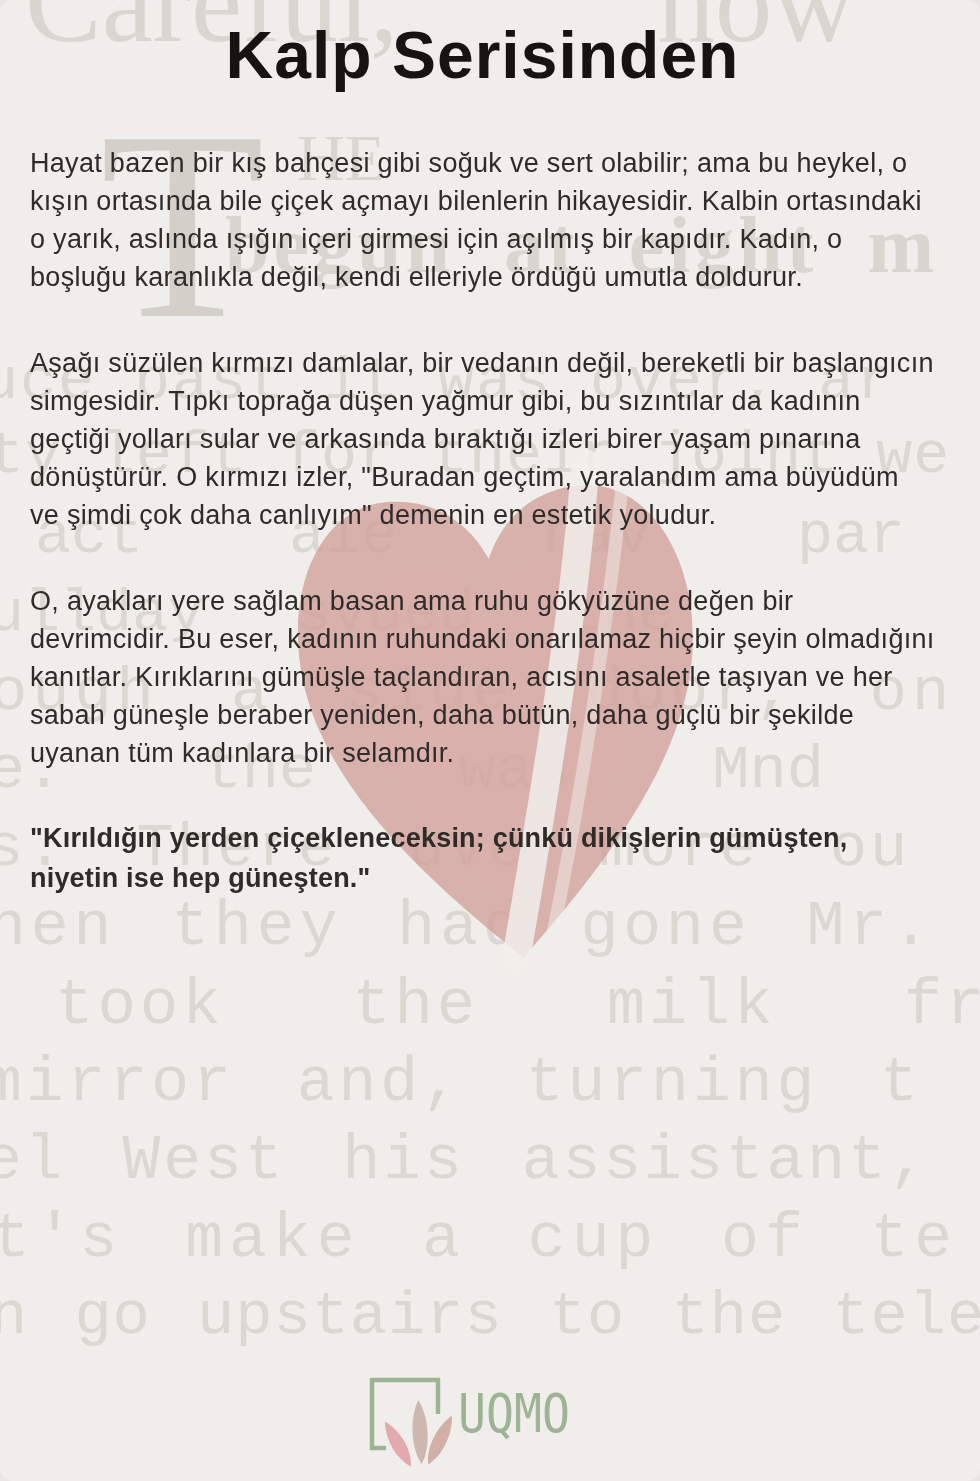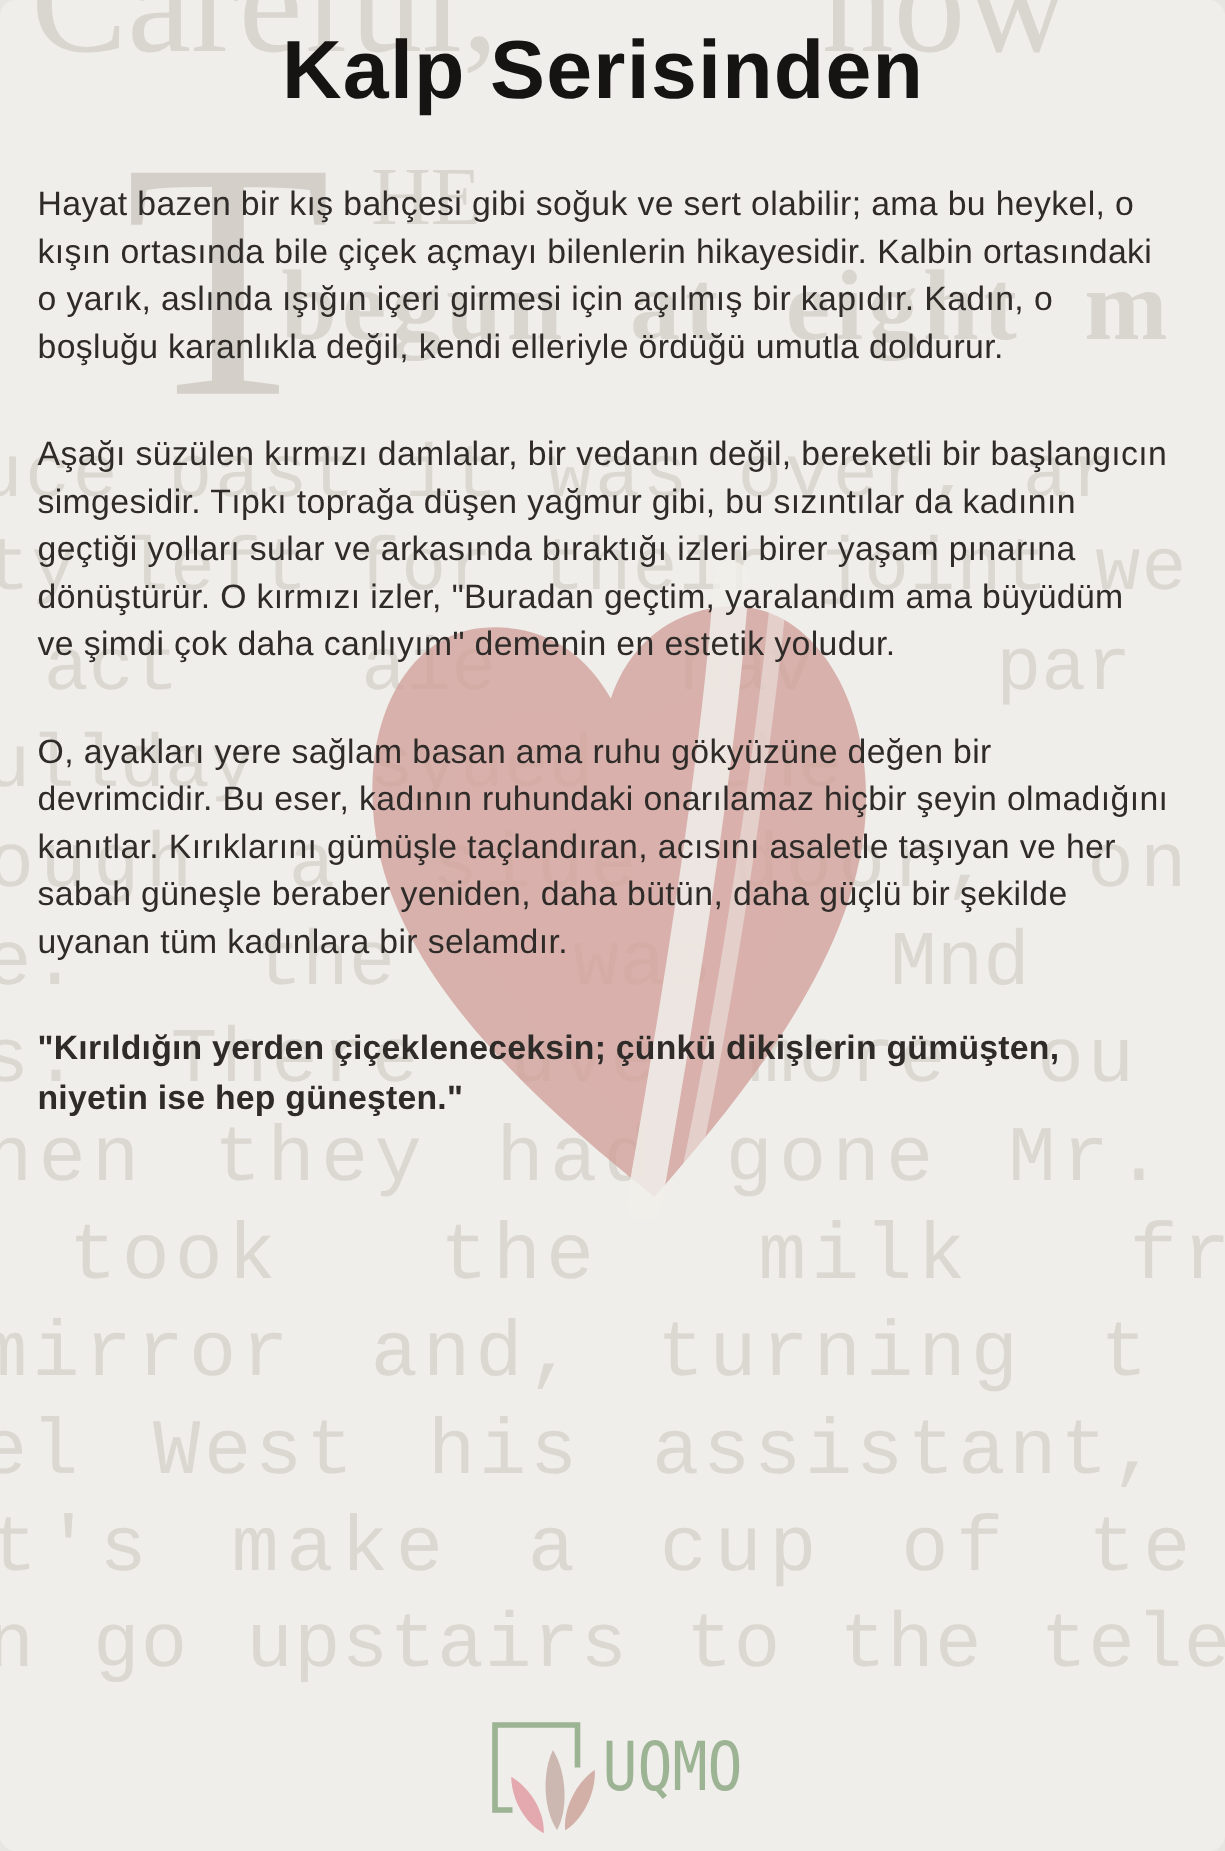--- a/index.html
+++ b/index.html
@@ -38,21 +38,21 @@
     font-weight:800; letter-spacing:1px;
     color:var(--title-text,#161413);
   }
   .subtitle { margin:70px 0 0 0; font-size:27px; line-height:38px; letter-spacing:0.4px; }
   .article { margin:0; }
   .body-par { margin:49px 0 0 0; font-size:27px; line-height:38px; letter-spacing:0.3px; }
   .body-par + .body-par { margin-top:48px; }
   .quote { margin:46px 0 0 0; font-size:27px; line-height:40px; letter-spacing:0.2px; font-weight:bold; }
 
   
-  .logo { position:absolute; left:392px; top:1368px; width:230px; height:104px; z-index:2; }
+  .logo { position:absolute; left:368px; top:1368px; width:230px; height:104px; z-index:2; }
 </style>
 </head>
 <body>
 
 <div class="page">
 
   <div class="bg-texture">
       <span class="bgline serif" style="left: 25px; top: -55px; font-size: 115px; word-spacing: 230px;">Careful, now</span>
       <span class="bgline serif dropcap" style="left: 100px; top: 90px; font-size: 270px;">T</span>
       <span class="bgline serif" style="left: 297px; top: 125px; font-size: 66px;">HE</span>

